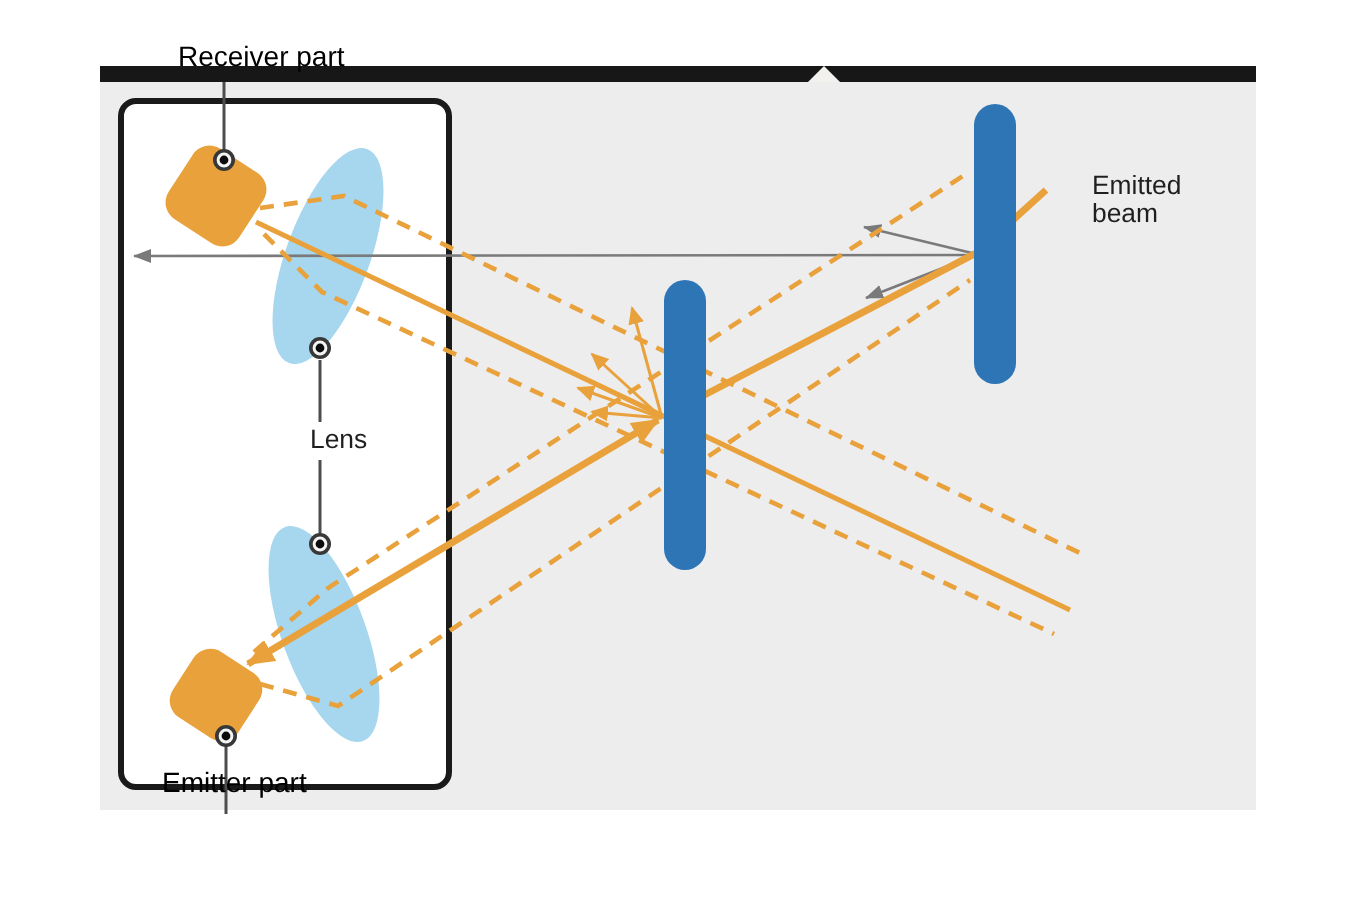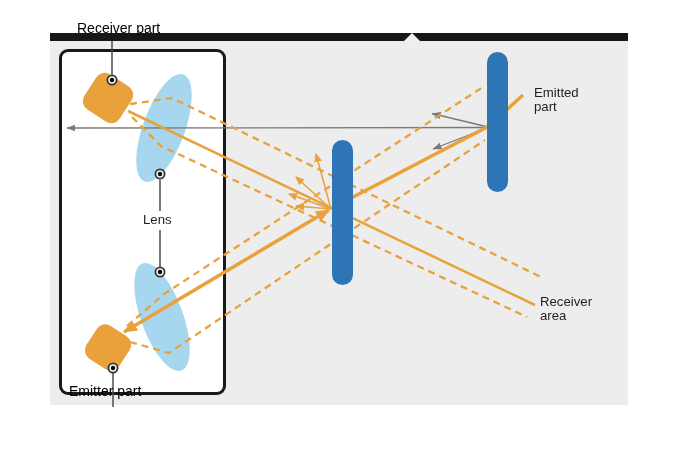--- a/index.html
+++ b/index.html
@@ -19,21 +19,21 @@
     background:#ffffff;border:3px solid #1a1a1a;border-radius:9px;
   }
   svg.overlay{position:absolute;left:0;top:0;width:680px;height:450px;}
   .lens{fill:var(--lens-blue);}
   .o-fill{fill:var(--beam-orange);}
   .b-fill{fill:var(--object-blue);}
   .o-line{stroke:var(--beam-orange);fill:none;}
   .o-dash{stroke:var(--beam-orange);fill:none;stroke-width:2.3;stroke-dasharray:7 5;}
   .g-line{stroke:var(--annotation-gray);stroke-width:1.3;fill:none;}
   .leader{stroke:#4d4d4d;stroke-width:1.5;}
-  .lbl{position:absolute;font-size:13.2px;line-height:14px;color:#1f1f1f;white-space:normal;}
+  .lbl{position:absolute;font-size:13.2px;line-height:14px;color:#1f1f1f;white-space:normal;margin-left:12px;}
   .lbl.big{font-size:14px;color:#000;white-space:nowrap;}
 </style>
 </head>
 <body>
 
 <div class="stage">
 
   <div class="panel"></div>
   <div class="topbar"></div>
   <div class="notch"></div>
@@ -107,15 +107,14 @@
         <circle cx="113" cy="368" r="5.5" fill="#383838"></circle>
           <circle cx="113" cy="368" r="3.7" fill="#f4f4f4"></circle>
           <circle cx="113" cy="368" r="2.2" fill="#0b0b0b"></circle>
       </g>
     </g>
   </svg>
 
   <div class="lbl big" style="left:77px;top:21px;">Receiver part</div>
   <div class="lbl big" style="left:69px;top:384px;">Emitter part</div>
   <div class="lbl" style="left:143px;top:213px;">Lens</div>
-  <div class="lbl" style="left:534px;top:86px;width:64px;">Emitted part</div>
-  <div class="lbl" style="left:540px;top:295px;width:72px;">Receiver area</div>
+  <div class="lbl" style="left:534px;top:86px;width:64px;">Emitted beam</div>
 </div>
 
 </body></html>

